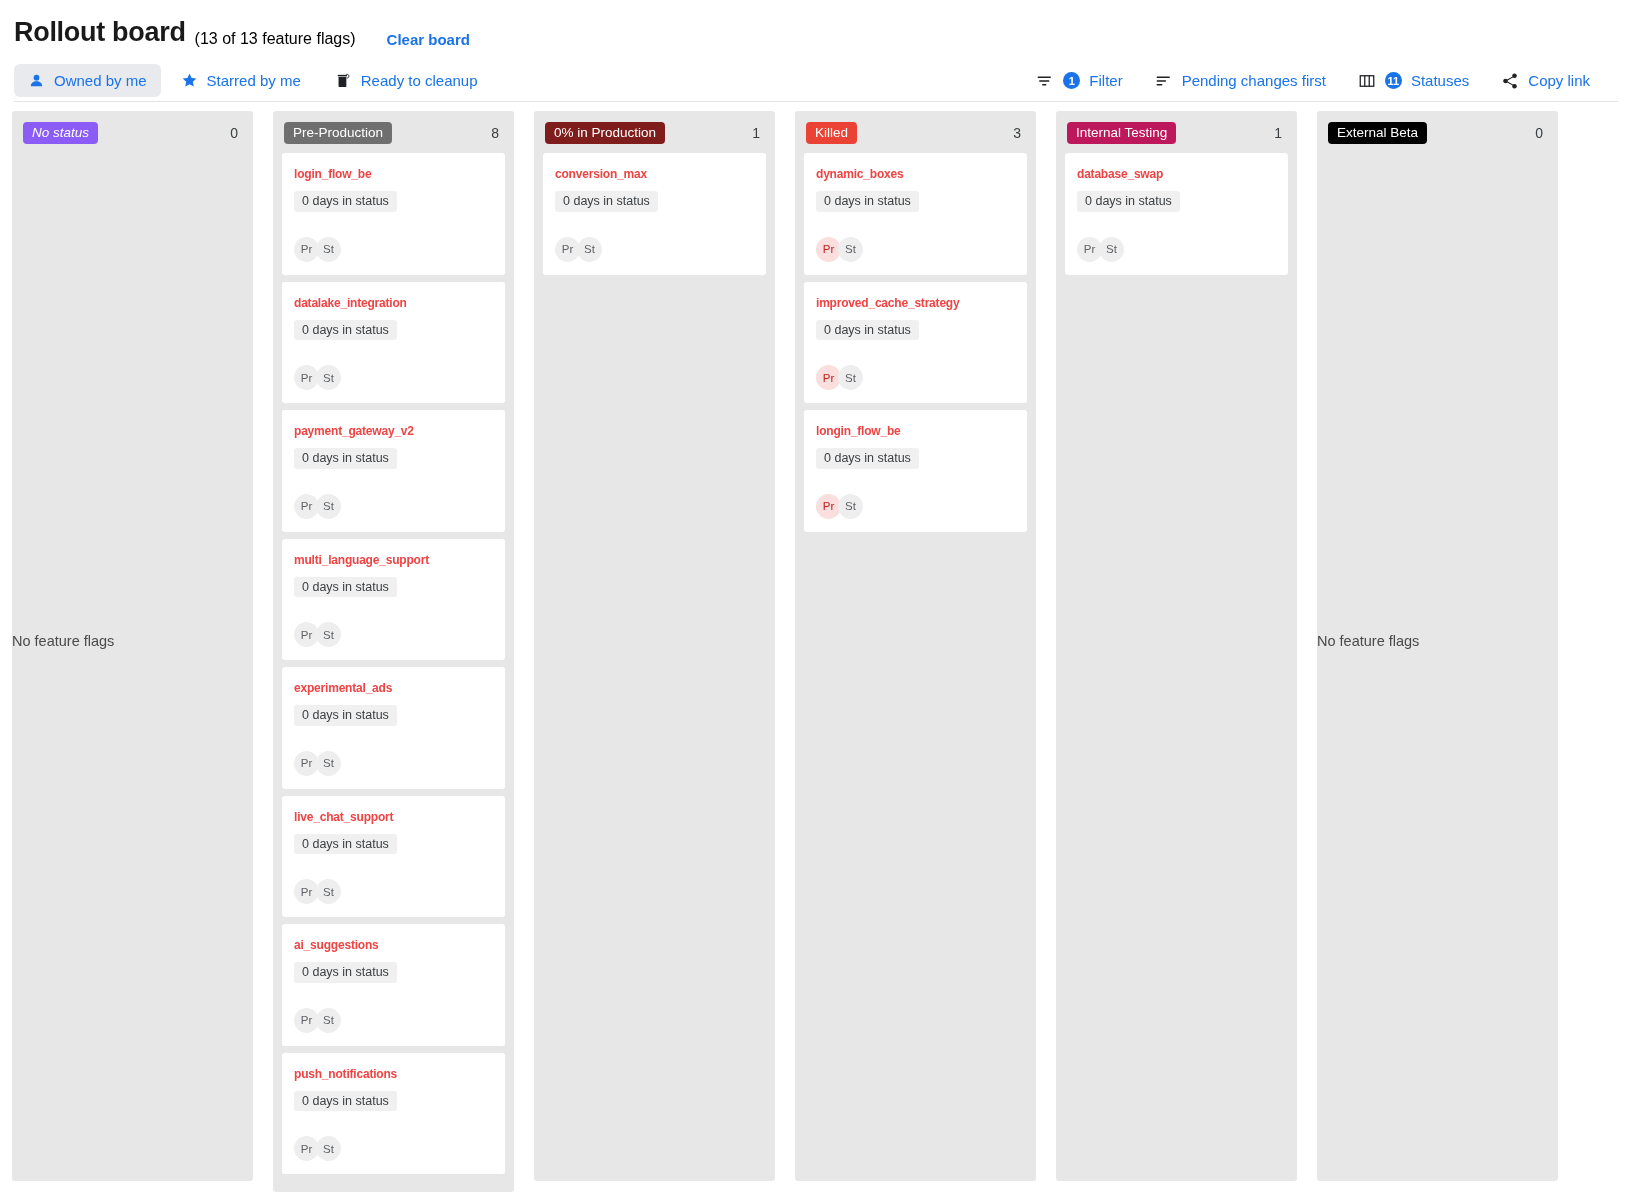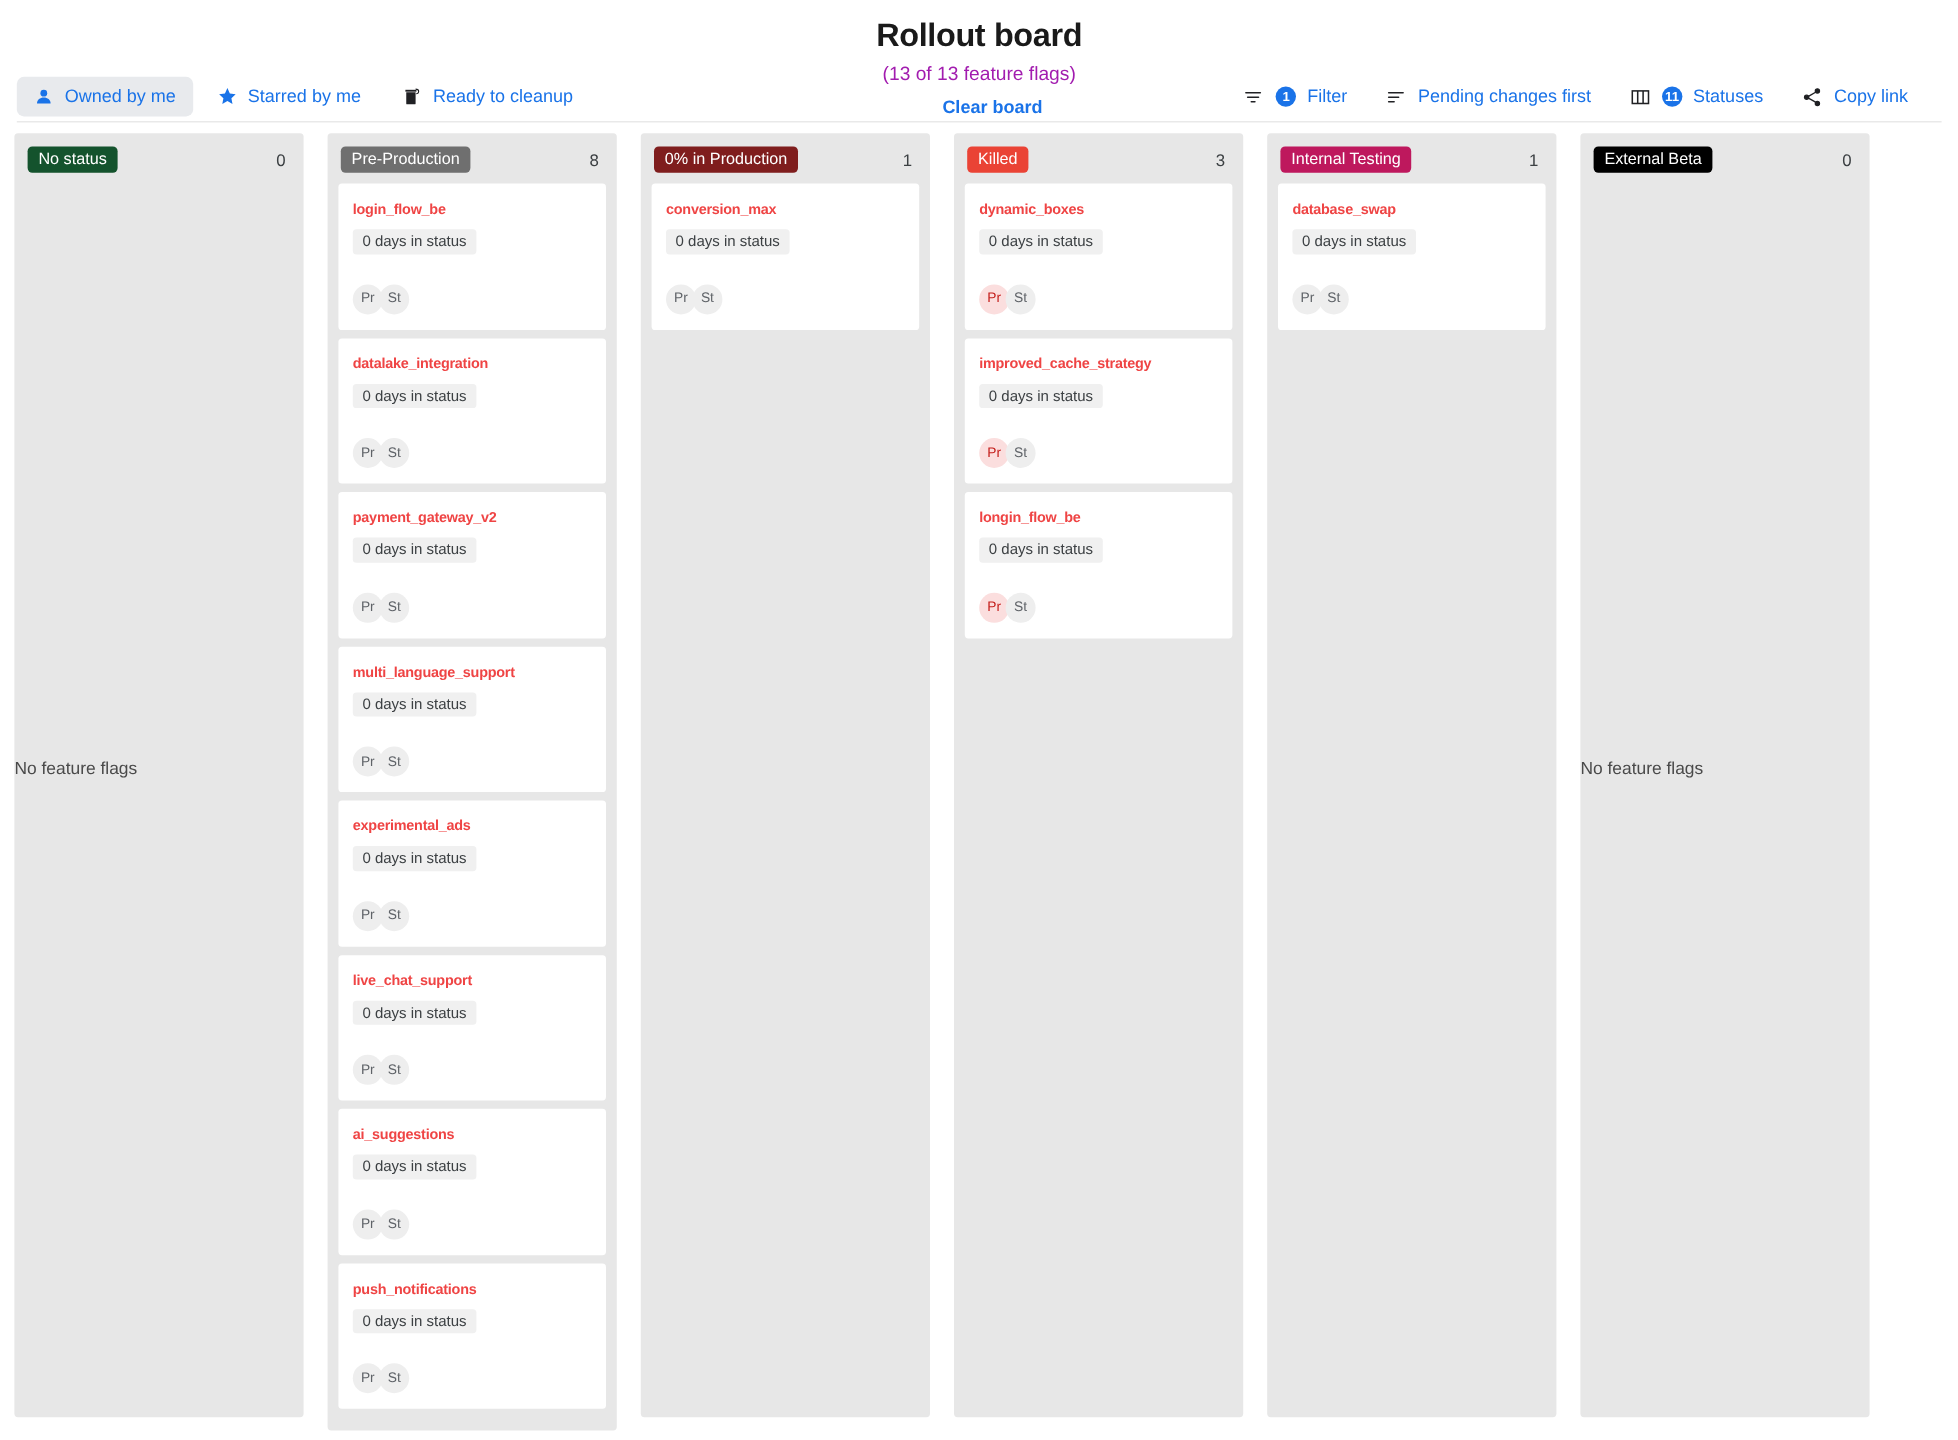--- a/index.html
+++ b/index.html
@@ -11,34 +11,33 @@
     font-family: "Liberation Sans", sans-serif;
     -webkit-font-smoothing: antialiased;
   }
 
   
   .board-header {
     padding: 14px 14px 0 14px;
   }
   .title-row {
     display: flex;
-    align-items: center;
+    align-items: flex-end;
     gap: 9px;
     height: 34px;
-    flex-direction: column;
   }
   .board-title {
     font-size: 27px;
     font-weight: bold;
     color: #1a1a1a;
     letter-spacing: -0.3px;
   }
   .board-count {
     font-size: 16px;
-    color: #a21caf;
+    color: #000000;
     font-weight: normal;
   }
   .clear-board {
     font-size: 15px;
     color: #1a73e8;
     font-weight: bold;
     margin-left: 22px;
     cursor: pointer;
   }
 
@@ -258,21 +257,21 @@
         </span>
         <span>Copy link</span>
       </button>
     </div>
   </div>
 </div>
 
 <div class="board" id="board">
     <div class="column">
       <div class="col-head">
-        <span class="status-chip" style="background: #14532d;">No status</span>
+        <span class="status-chip" style="background: #8b5cf6; font-style: italic;">No status</span>
         <span class="col-count">0</span>
       </div>
       <div class="empty-msg">No feature flags</div>
     </div>
     <div class="column">
       <div class="col-head">
         <span class="status-chip" style="background: rgb(111, 111, 111);">Pre-Production</span>
         <span class="col-count">8</span>
       </div>
       <div class="card"><div class="card-title">login_flow_be</div><div class="days-chip">0 days in status</div><div class="avatars">

